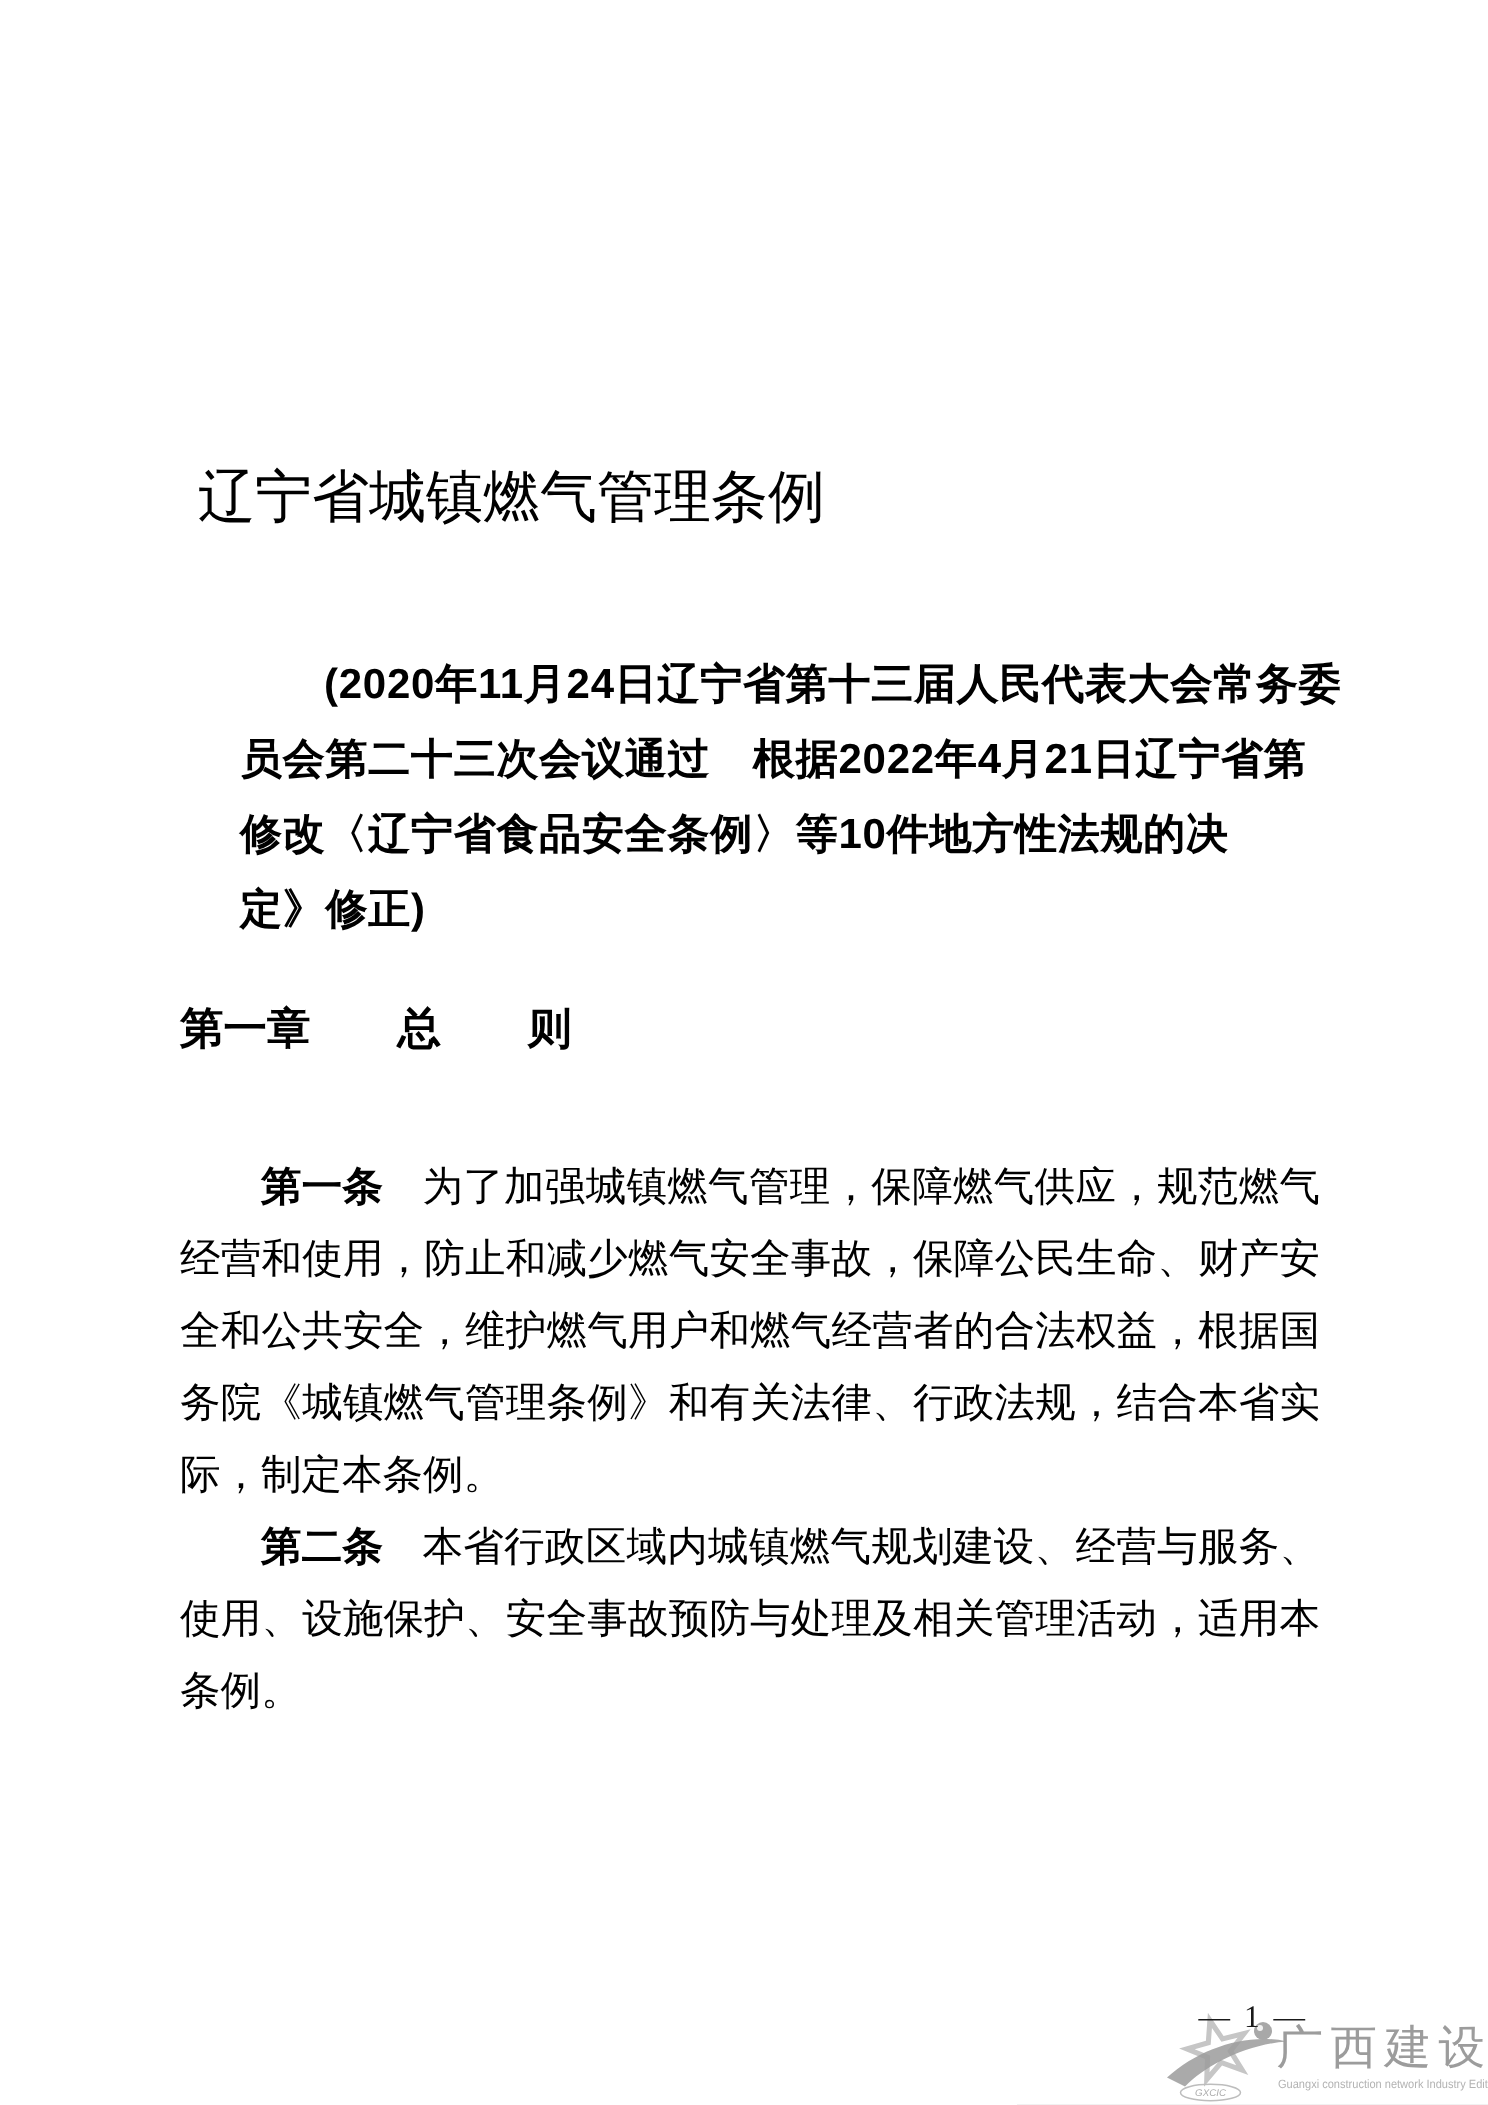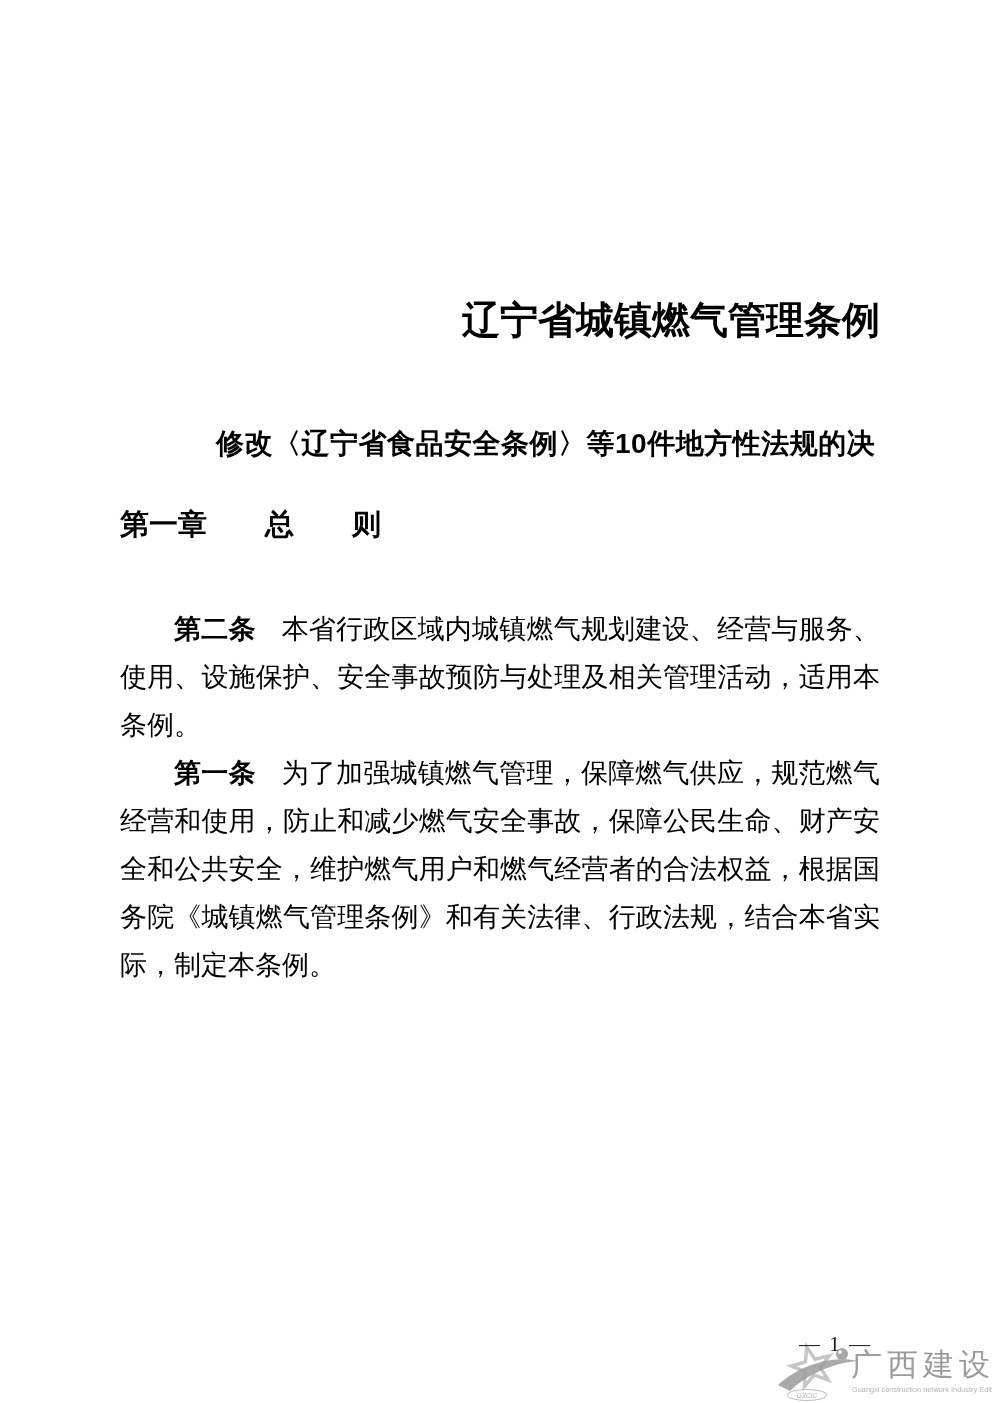--- a/index.html
+++ b/index.html
@@ -9,25 +9,25 @@
     height: 1403px;
     margin: 0 auto;
     background: #ffffff;
     color: #000;
     overflow: hidden;
     font-family: "Liberation Serif", "DejaVu Serif", serif;
   }
   .content { padding: 0 112px 0 120px; }
 
   .doc-title {
-    margin: 0;
+    margin: 12px;
     padding-top: 297px;
-    text-align: right;
+    text-align: left;
     font-family: "Liberation Sans", "DejaVu Sans", sans-serif;
-    font-weight: 700;
+    font-weight: 400;
     font-size: 38px;
     line-height: 46px;
     letter-spacing: 0;
   }
 
   .preamble {
     margin: 76px 33px 0 40px;
     font-family: "Liberation Sans", "DejaVu Sans", sans-serif;
     font-weight: 600;
     font-size: 28px;
@@ -107,28 +107,31 @@
 </style>
 </head>
 <body>
 
 <div class="page">
   <div class="content">
 
     <h1 class="doc-title">辽宁省城镇燃气管理条例</h1>
 
     <div class="preamble">
+      <div class="pre-line">(2020年11月24日辽宁省第十三届人民代表大会常务委</div>
+      <div class="pre-line">员会第二十三次会议通过　根据2022年4月21日辽宁省第</div>
       <div class="pre-line">修改〈辽宁省食品安全条例〉等10件地方性法规的决</div>
+      <div class="pre-line">定》修正)</div>
     </div>
 
     <h2 class="chapter-heading">第一章　　总　　则</h2>
 
     <div class="body-text">
+      <p><b class="art-label">第一条</b><span>为了加强城镇燃气管理，保障燃气供应，规范燃气经营和使用，防止和减少燃气安全事故，保障公民生命、财产安全和公共安全，维护燃气用户和燃气经营者的合法权益，根据国务院《城镇燃气管理条例》和有关法律、行政法规，结合本省实际，制定本条例。</span></p>
       <p><b class="art-label">第二条</b><span>本省行政区域内城镇燃气规划建设、经营与服务、使用、设施保护、安全事故预防与处理及相关管理活动，适用本条例。</span></p>
-      <p><b class="art-label">第一条</b><span>为了加强城镇燃气管理，保障燃气供应，规范燃气经营和使用，防止和减少燃气安全事故，保障公民生命、财产安全和公共安全，维护燃气用户和燃气经营者的合法权益，根据国务院《城镇燃气管理条例》和有关法律、行政法规，结合本省实际，制定本条例。</span></p>
     </div>
 
   </div>
 
   <div class="page-number">— 1 —</div>
 
   <svg class="wm-star" viewBox="0 0 95 66" xmlns="http://www.w3.org/2000/svg">
     <g transform="rotate(-15 42 30)">
       <polygon points="42,4 48.1,21.6 66.7,22 51.9,33.2 57.3,51 42,40.4 26.7,51 32.1,33.2 17.3,22 35.9,21.6" fill="#c6c6c6"></polygon>
       <polygon points="42,14.4 45.7,25 56.8,25.2 47.9,31.9 51.2,42.6 42,36.2 32.8,42.6 36.1,31.9 27.2,25.2 38.3,25" fill="#ffffff"></polygon>

